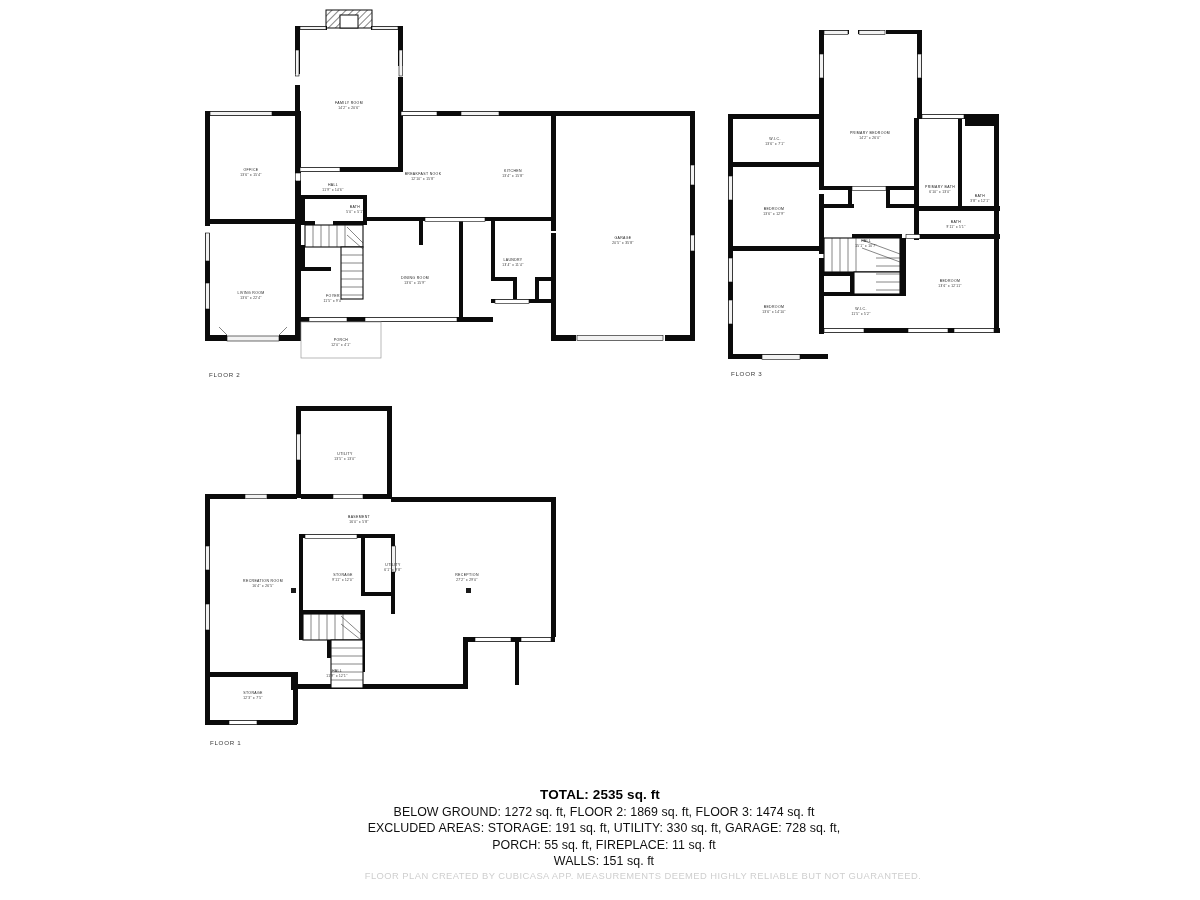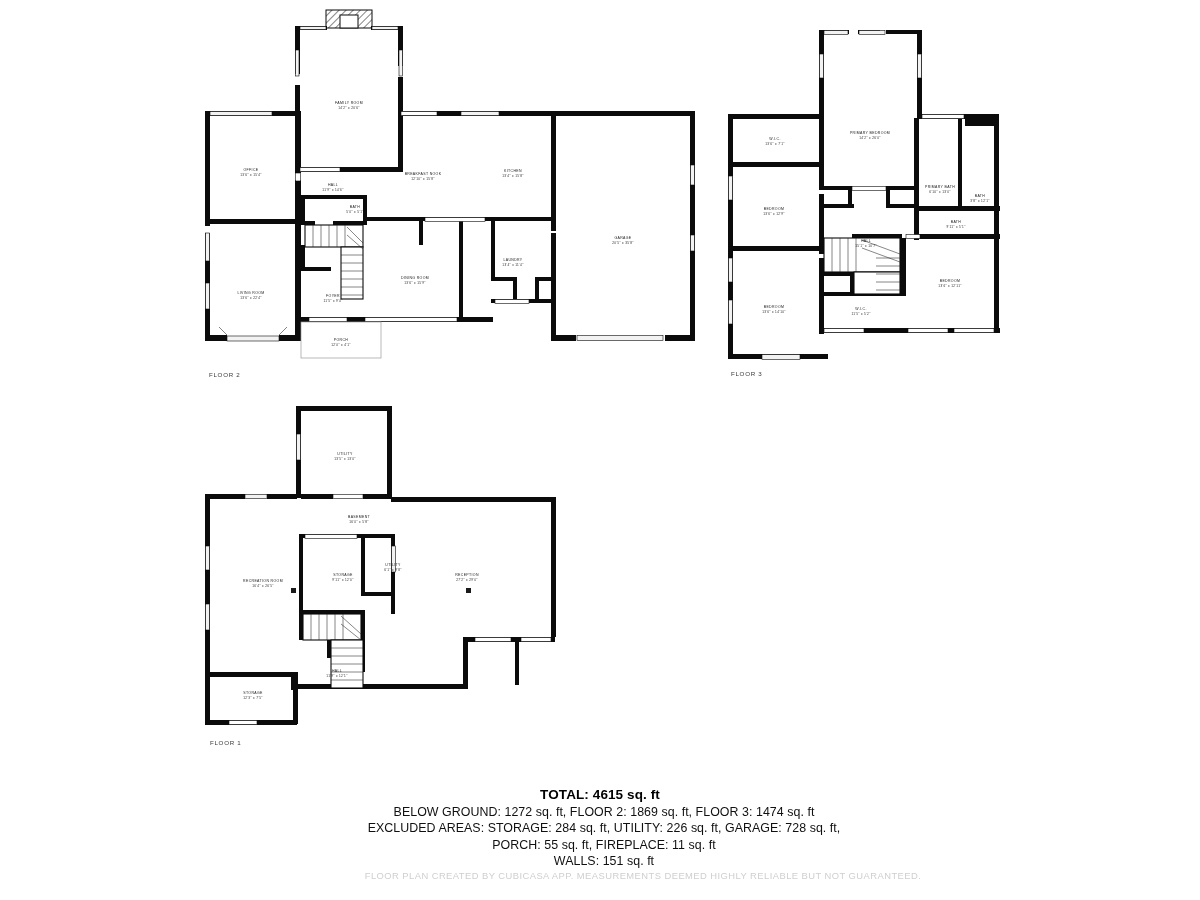--- a/index.html
+++ b/index.html
@@ -481,22 +481,22 @@
         <text class="rlabel rdim" x="142" y="279">11'9" x 12'1"</text>
 
         <text class="rlabel rname" x="58" y="296">STORAGE</text>
         <text class="rlabel rdim" x="58" y="301">12'3" x 7'5"</text>
       </g>
     </svg>
   </div>
   <div class="floor-tag" id="tag-floor1">FLOOR 1</div>
 
   <div id="summary">
-    <div class="total">TOTAL: 4615 sq. ft</div>
+    <div class="total">TOTAL: 2535 sq. ft</div>
     <div class="line">BELOW GROUND: 1272 sq. ft, FLOOR 2: 1869 sq. ft, FLOOR 3: 1474 sq. ft</div>
-    <div class="line">EXCLUDED AREAS: STORAGE: 284 sq. ft, UTILITY: 226 sq. ft, GARAGE: 728 sq. ft,</div>
+    <div class="line">EXCLUDED AREAS: STORAGE: 191 sq. ft, UTILITY: 330 sq. ft, GARAGE: 728 sq. ft,</div>
     <div class="line">PORCH: 55 sq. ft, FIREPLACE: 11 sq. ft</div>
     <div class="line">WALLS: 151 sq. ft</div>
   </div>
 
   <div id="disclaimer">FLOOR PLAN CREATED BY CUBICASA APP. MEASUREMENTS DEEMED HIGHLY RELIABLE BUT NOT GUARANTEED.</div>
 
 </div>
 
 </body></html>

